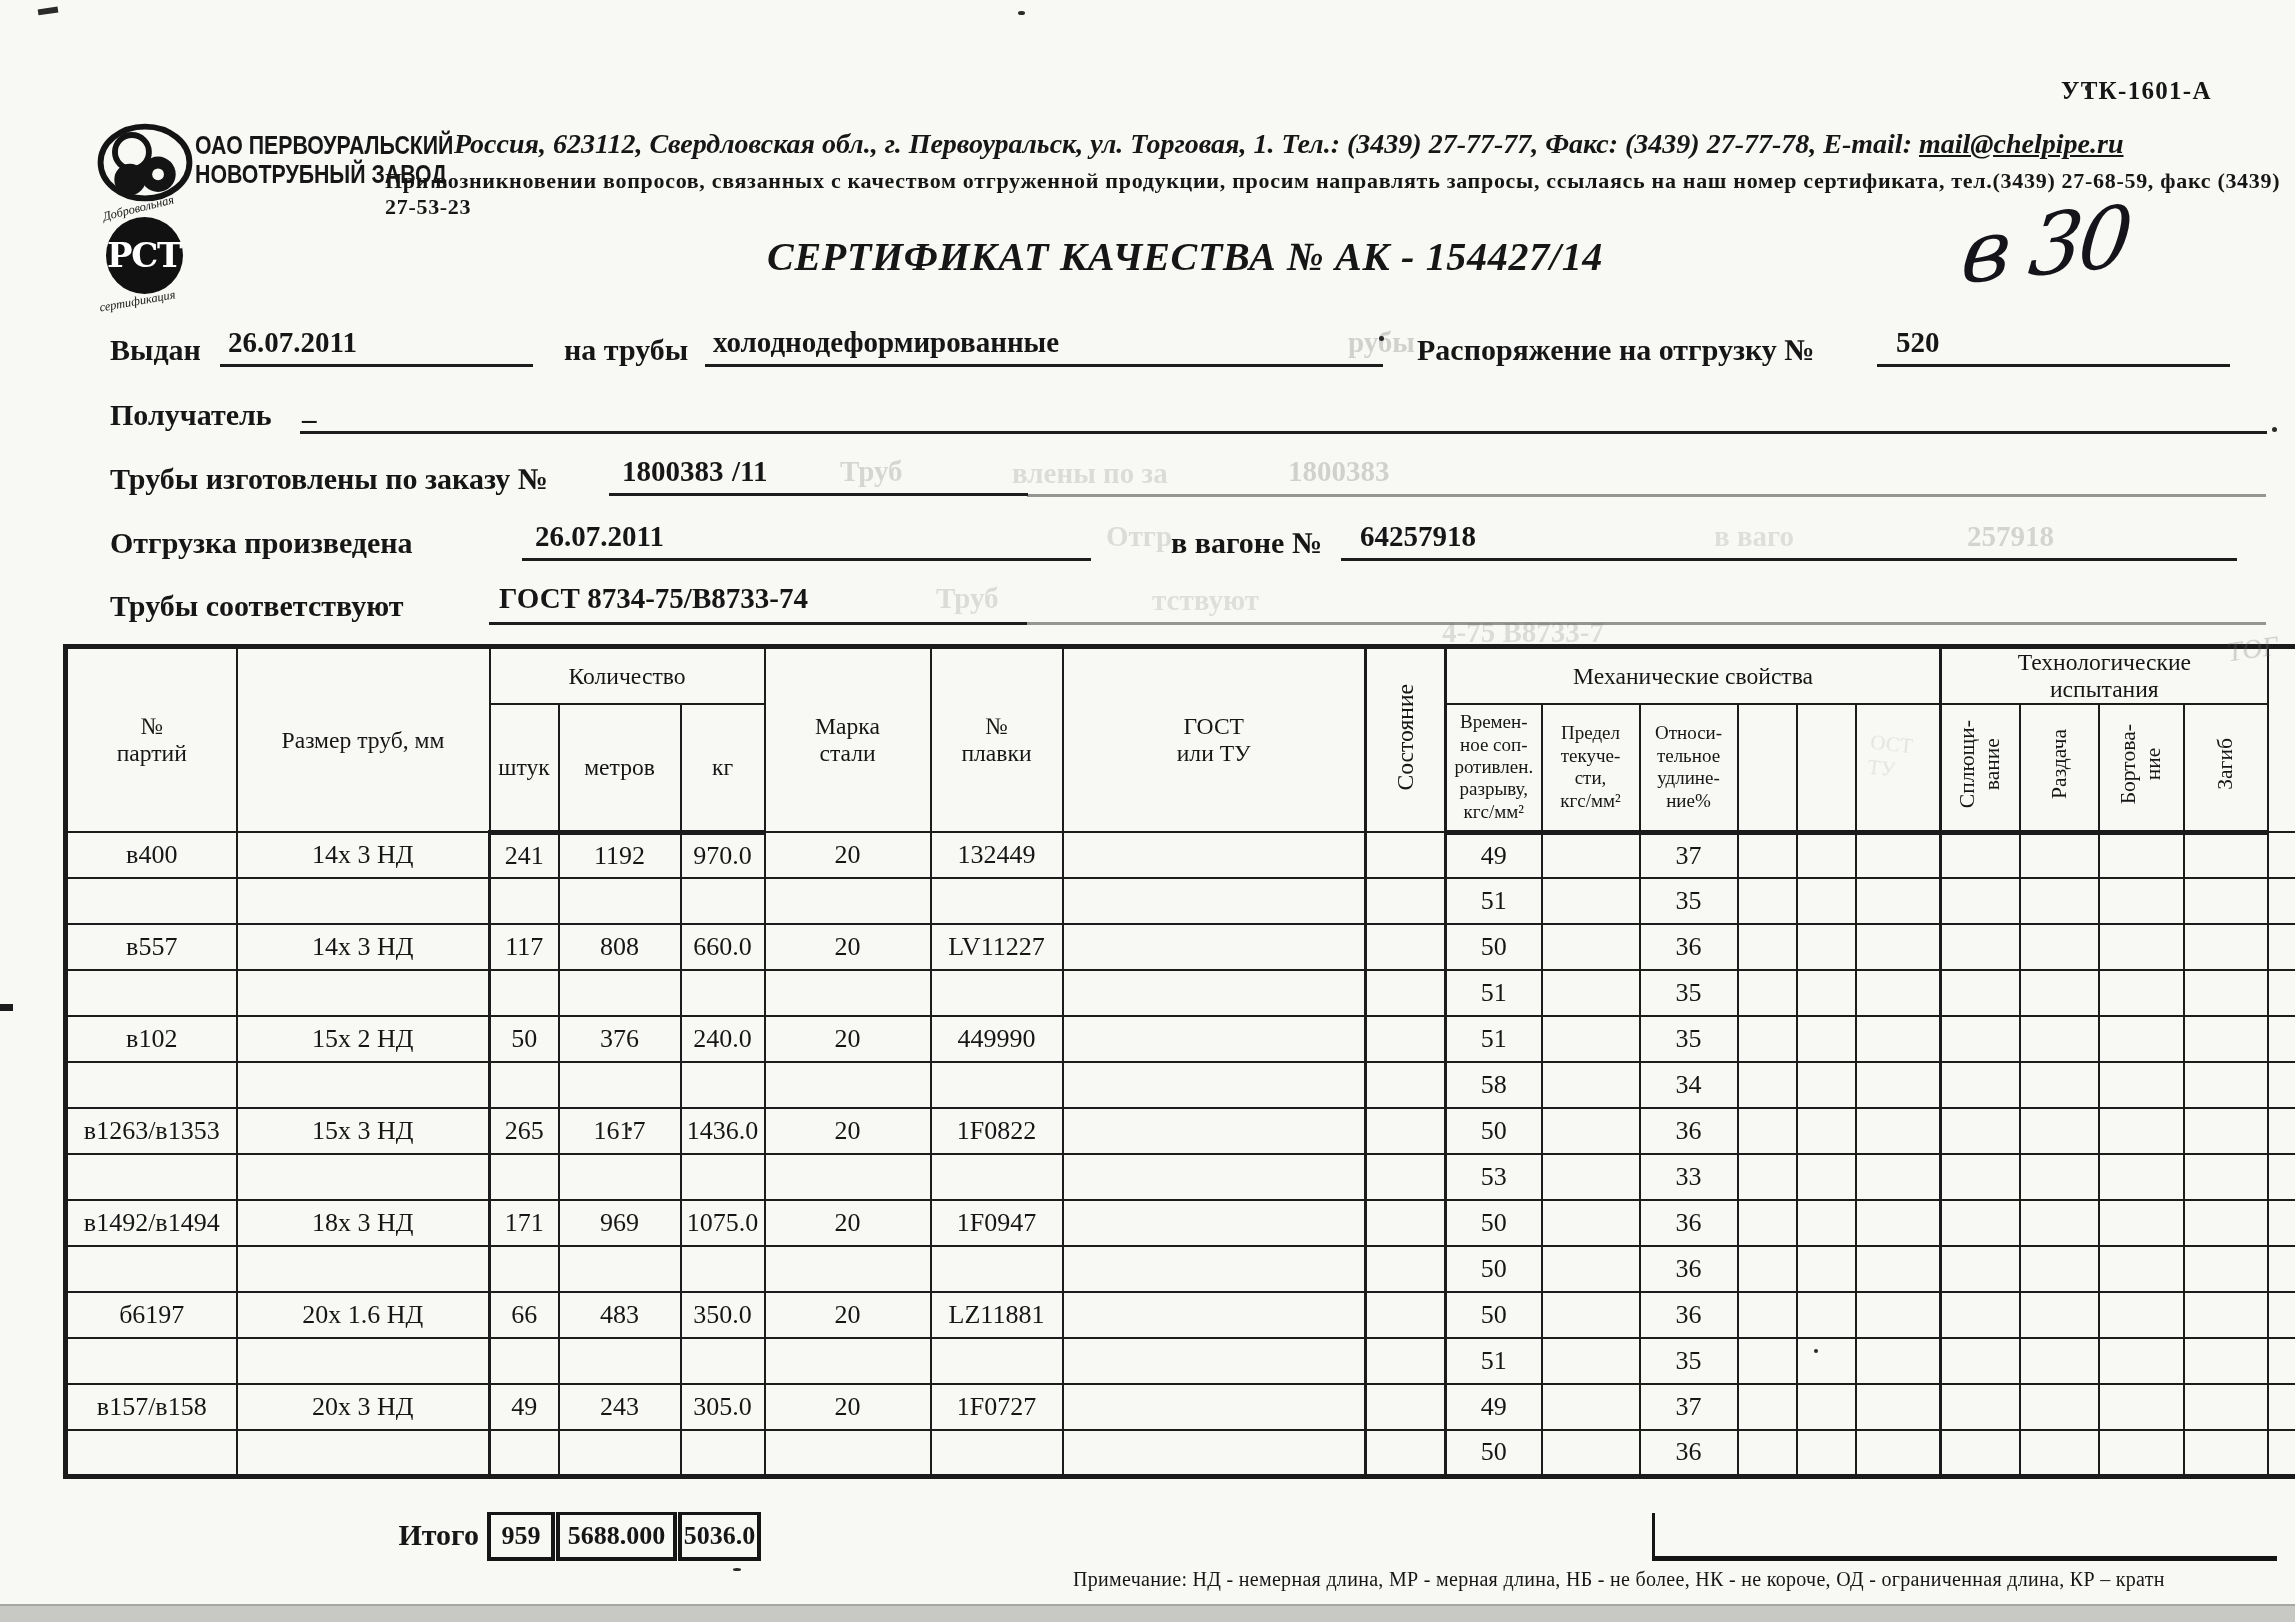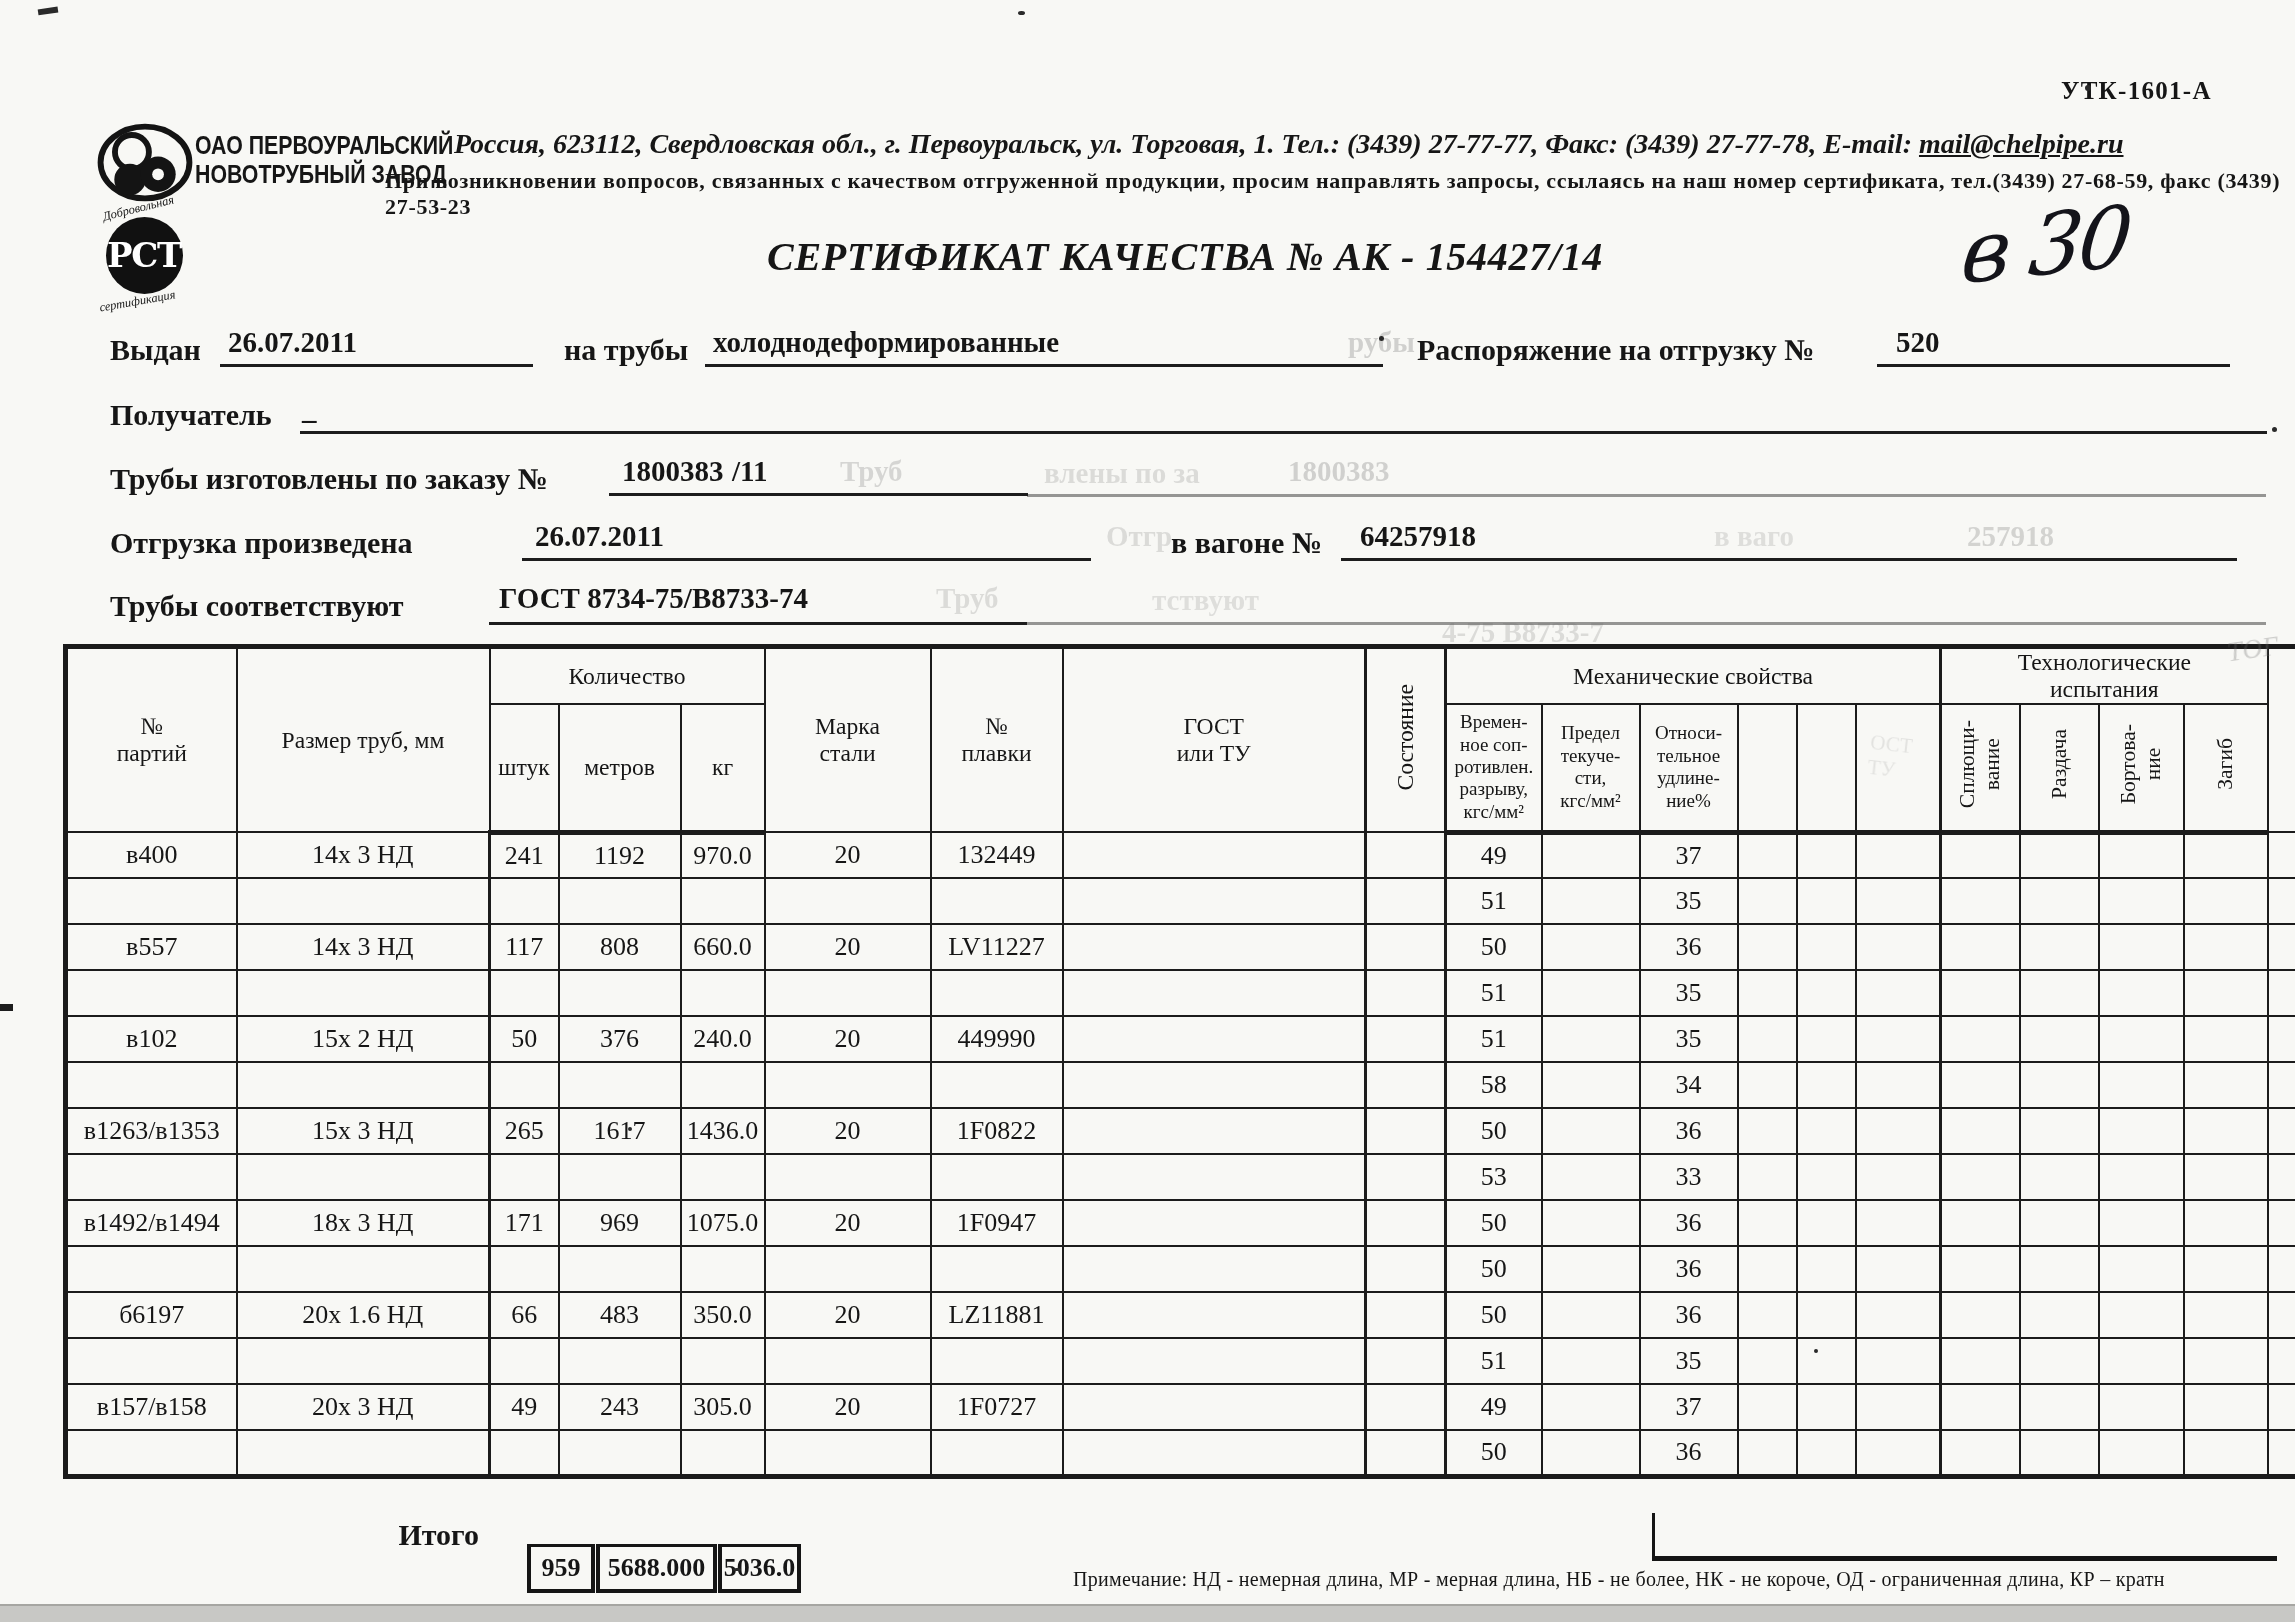--- a/index.html
+++ b/index.html
@@ -49,22 +49,22 @@
   #cert-table tr.s th{border-bottom:5.2px solid #1b1b1b;}
   .vcell{vertical-align:middle;}
   .rot{display:inline-block;writing-mode:vertical-rl;transform:rotate(180deg);
     white-space:pre-line;font-size:21.6px;line-height:1.15;}
   th.bL,td.bL{border-left:3.9px solid #1b1b1b !important;}
   #cert-table tr.data td:nth-child(3){border-left-width:3.3px;}
   #cert-table tr.data td:nth-child(9),
   #cert-table tr.data td:nth-child(10),
   #cert-table tr.data td:nth-child(16){border-left-width:3.9px;}
   
-  .totbox{position:absolute;top:1544px;height:42px;border:4.6px solid #151515;border-top:3.9px solid #151515;
-    display:flex;align-items:center;justify-content:center;font-size:26px;font-weight:600;background:#f8f8f5;margin-left:40px;}
+  .totbox{position:absolute;top:1512px;height:42px;border:4.6px solid #151515;border-top:3.9px solid #151515;
+    display:flex;align-items:center;justify-content:center;font-size:26px;font-weight:600;background:#f8f8f5;}
   #total-label{left:296px;top:1518px;width:183px;text-align:right;font-size:30px;font-weight:700;}
   #notch{left:1652px;top:1513px;width:622px;height:43px;border-left:3.9px solid #151515;
     border-bottom:5.9px solid #151515;}
   #note{left:1073px;top:1568px;font-size:20px;font-weight:400;letter-spacing:0.3px;}
   
   .speck{position:absolute;background:#2a2a2a;border-radius:50%;}
   #bottom-bar{left:0;top:1604px;width:2295px;height:18.3px;background:#c8c8c5;border-top:2px solid #a6a6a2;}
   #left-mark{left:0px;top:1004px;width:13px;height:6.5px;background:#1d1d1d;}
   #corner-mark{left:38px;top:7.9px;width:19.6px;height:5.9px;background:#2a2a2a;transform:rotate(-8deg);}
 </style>
@@ -113,21 +113,21 @@
 <div class="abs lbl" style="left:110px;top:390px">Получатель</div>
 <div class="abs val" style="left:302px;top:393px">_</div>
 <div class="abs rule" style="left:300px;top:431px;width:1967px"></div>
 
 <div class="abs lbl" style="left:110px;top:454px">Трубы изготовлены по заказу №</div>
 <div class="abs val" style="left:622px;top:455px">1800383</div>
 <div class="abs val" style="left:732px;top:455px">/11</div>
 <div class="abs rule" style="left:609px;top:493px;width:419px"></div>
 <div class="abs rule faint" style="left:1027px;top:494px;width:1239px"></div>
 <div class="abs val ghost" style="left:840px;top:455px;opacity:.24">Труб</div>
-<div class="abs val ghost" style="left:1044px;top:457px;opacity:.2">влены по за</div>
+<div class="abs val ghost" style="left:1012px;top:457px;opacity:.2">влены по за</div>
 <div class="abs val ghost" style="left:1288px;top:455px;opacity:.28">1800383</div>
 
 <div class="abs lbl" style="left:110px;top:518px">Отгрузка произведена</div>
 <div class="abs val" style="left:535px;top:520px">26.07.2011</div>
 <div class="abs rule" style="left:522px;top:558px;width:569px"></div>
 <div class="abs val ghost" style="left:1106px;top:520px;opacity:.2">Отгр</div>
 <div class="abs lbl" style="left:1171px;top:518px">в вагоне №</div>
 <div class="abs val" style="left:1360px;top:520px">64257918</div>
 <div class="abs rule" style="left:1341px;top:558px;width:896px"></div>
 <div class="abs val ghost" style="left:1714px;top:520px;opacity:.18">в ваго</div>

